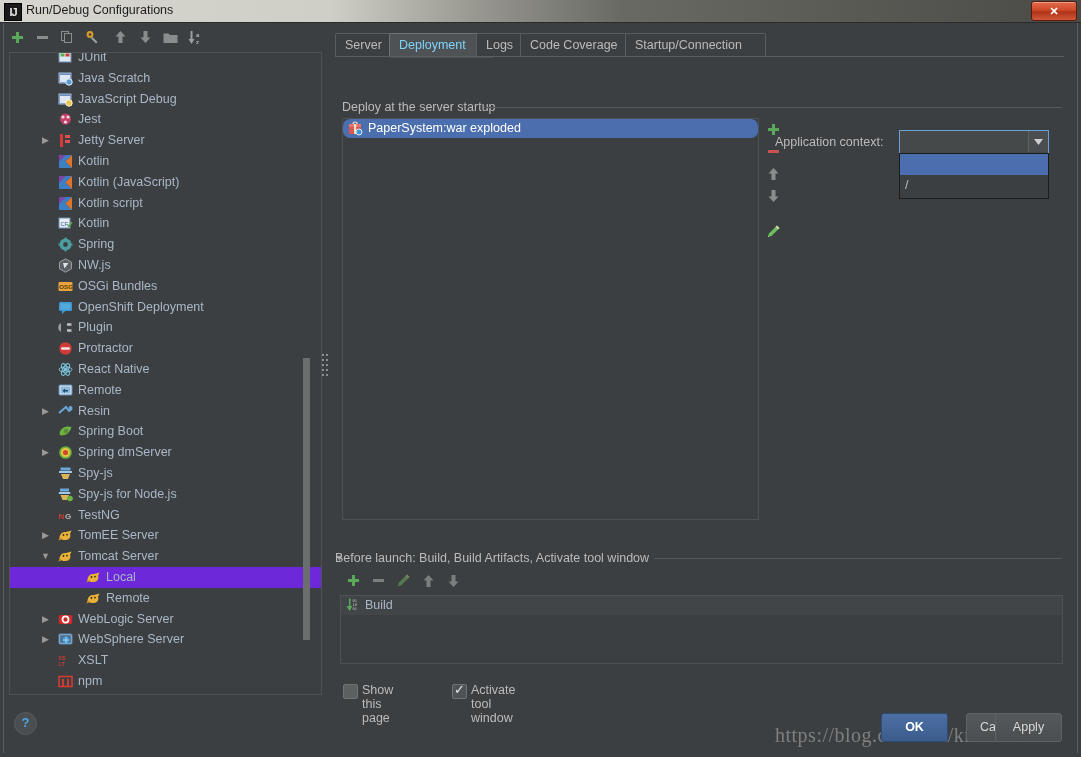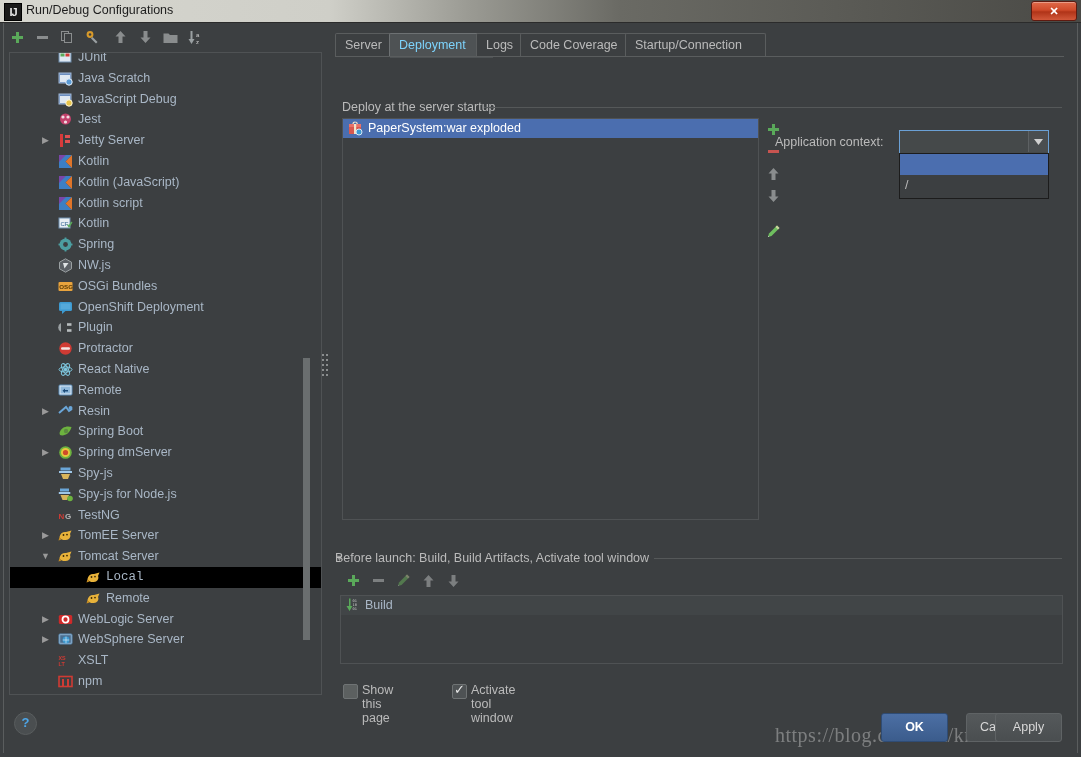--- a/index.html
+++ b/index.html
@@ -78,21 +78,21 @@
     position:absolute; left:9px; top:52px; width:311px; height:641px;
     background:#3c3f41;
     border:1px solid #4f5254;
     overflow:hidden;
   }
   .tree-row {
     position:relative; height:20.8px; line-height:20.8px;
     white-space:nowrap; color:#a9b7c6; font-size:12.5px;
     padding-left:0;
   }
-  .tree-row.sel { background:#000000;font-family:Liberation Mono, monospace; }
+  .tree-row.sel { background:#6d28d9; }
   .tree-row .twisty {
     position:absolute; left:30px; top:0; width:11px; height:20.8px;
     line-height:20.8px; text-align:center; color:#9a9a9a; font-size:9px;
   }
   .tree-row .ic {
     position:absolute; top:3px; width:15px; height:15px;
   }
   .tree-row .lbl {
     position:absolute; top:0; left:69px;
   }
@@ -151,21 +151,21 @@
   .grp-line {
     position:absolute; top:77px; height:1px; background:#555859;
   }
 
   
   .deploy-list {
     position:absolute; left:10px; top:88px; width:415px; height:400px;
     background:#3c3f41; border:1px solid #4f5254;
   }
   .deploy-row {
-    position:relative; height:19px; line-height:19px; color:#a9b7c6; font-size:12.5px;
+    position:relative; height:19px; line-height:19px; color:#a9b7c6; font-size:12.5px;border-radius:7px;
   }
   .deploy-row.sel { background:#4b6eaf; color:#ffffff; }
   .deploy-row .ic { position:absolute; left:5px; top:2px; width:15px; height:15px; }
   .deploy-row .lbl { position:absolute; left:25px; top:0; }
 
   
   .deploy-tools {
     position:absolute; left:430px; top:90px; width:22px; height:130px;
   }
   .deploy-tools .dt {

